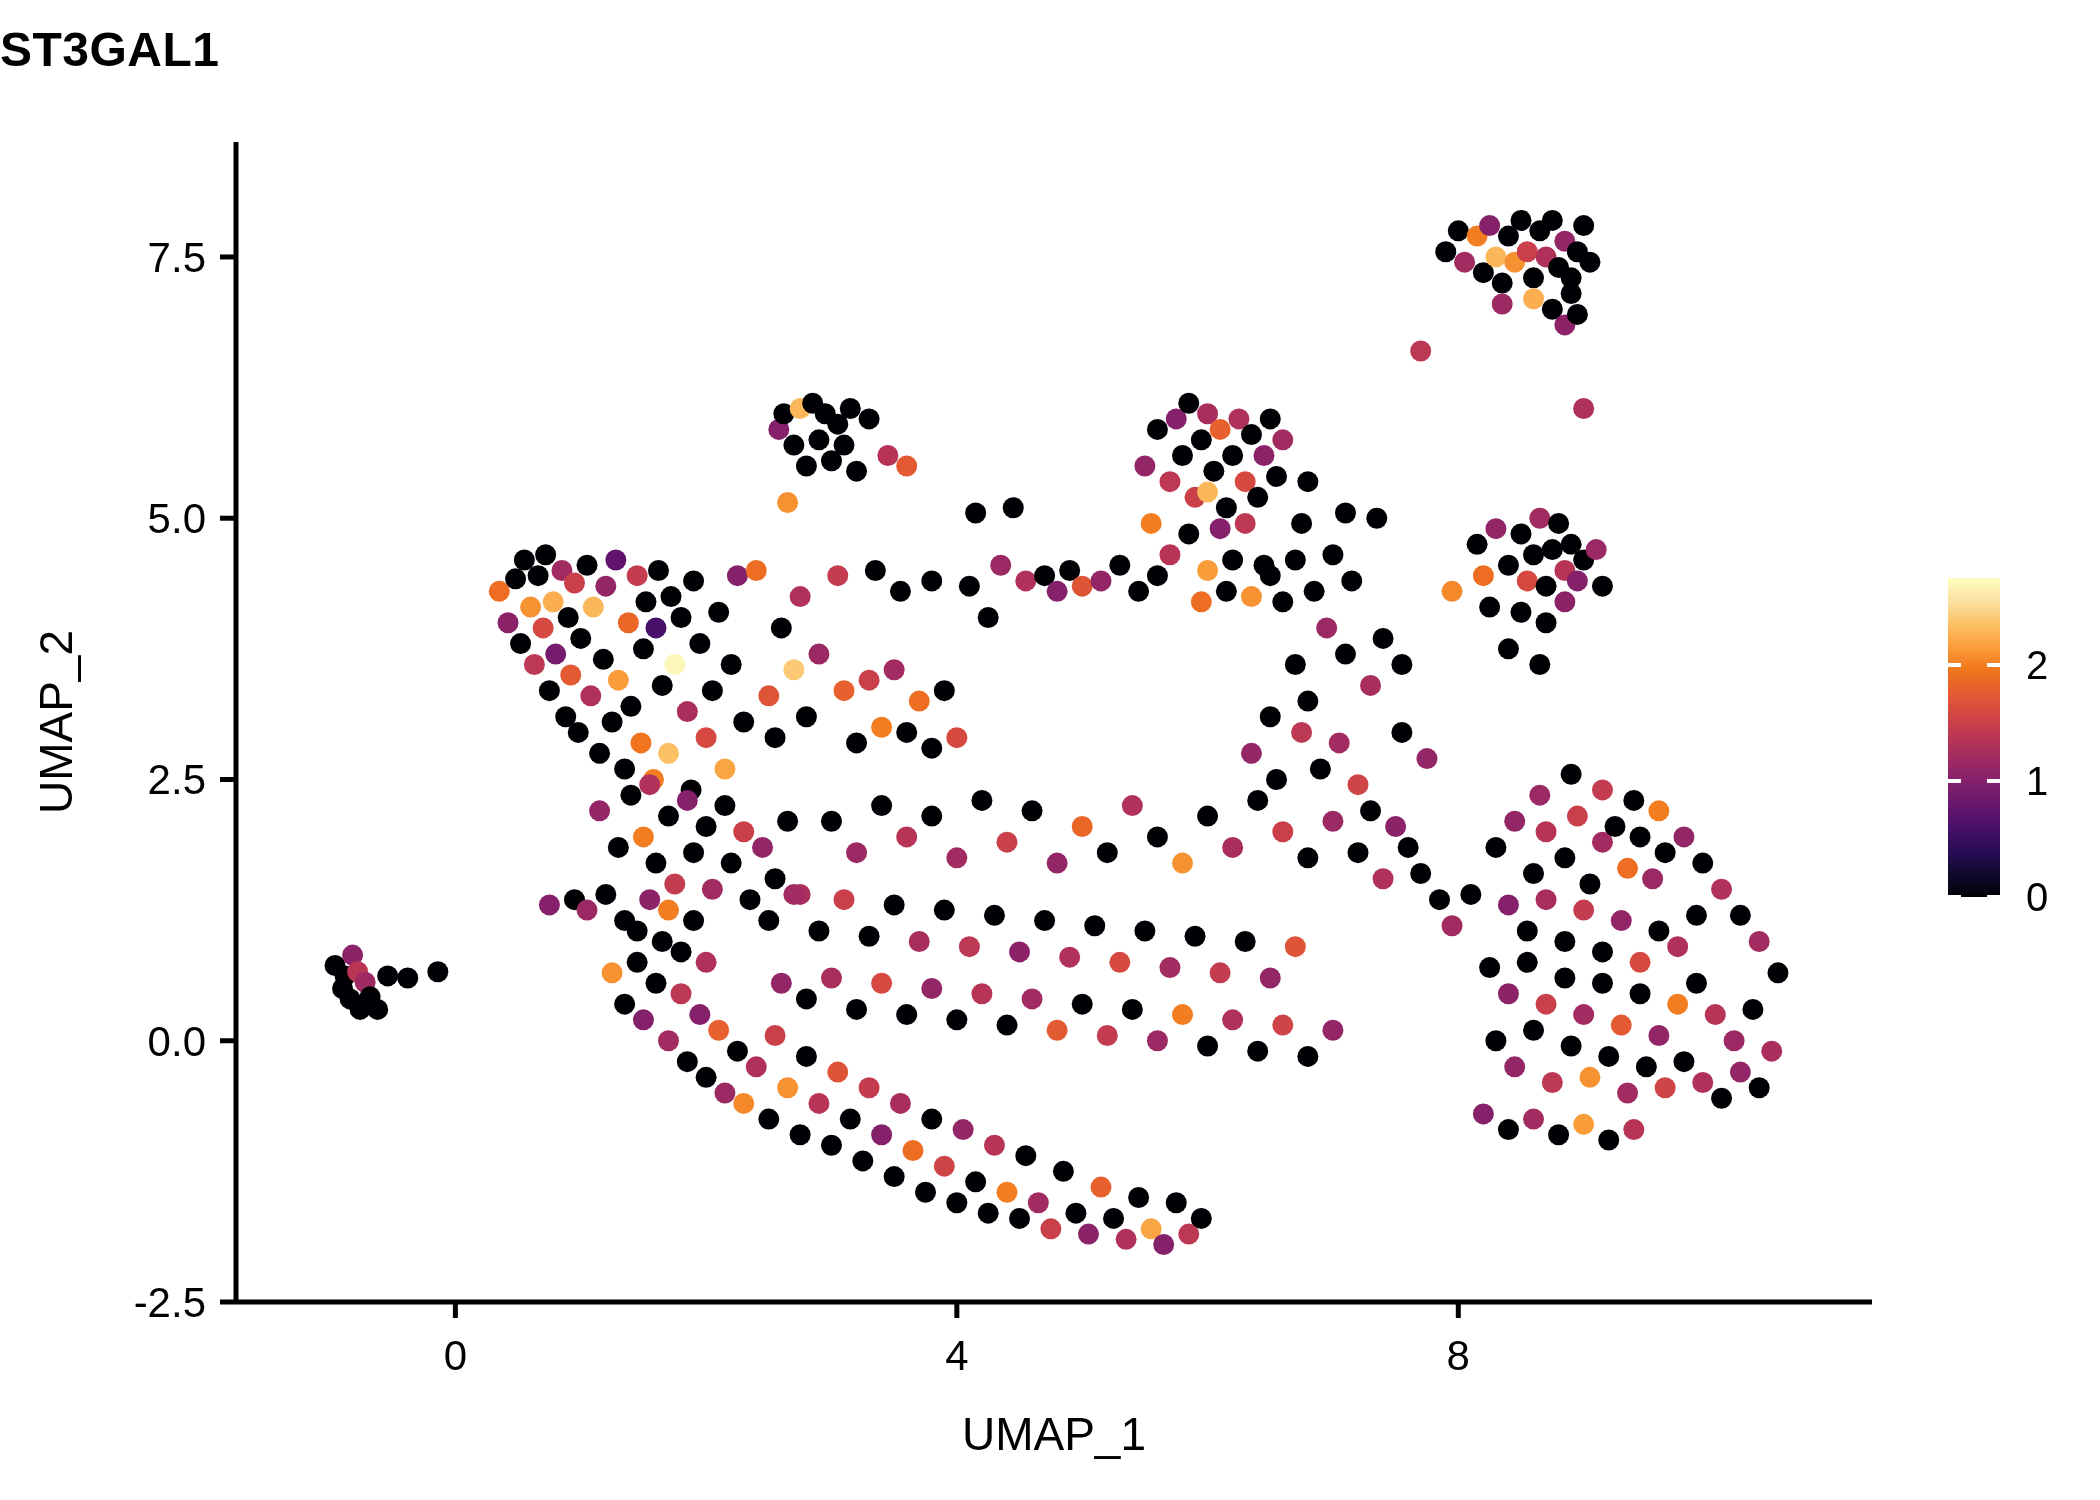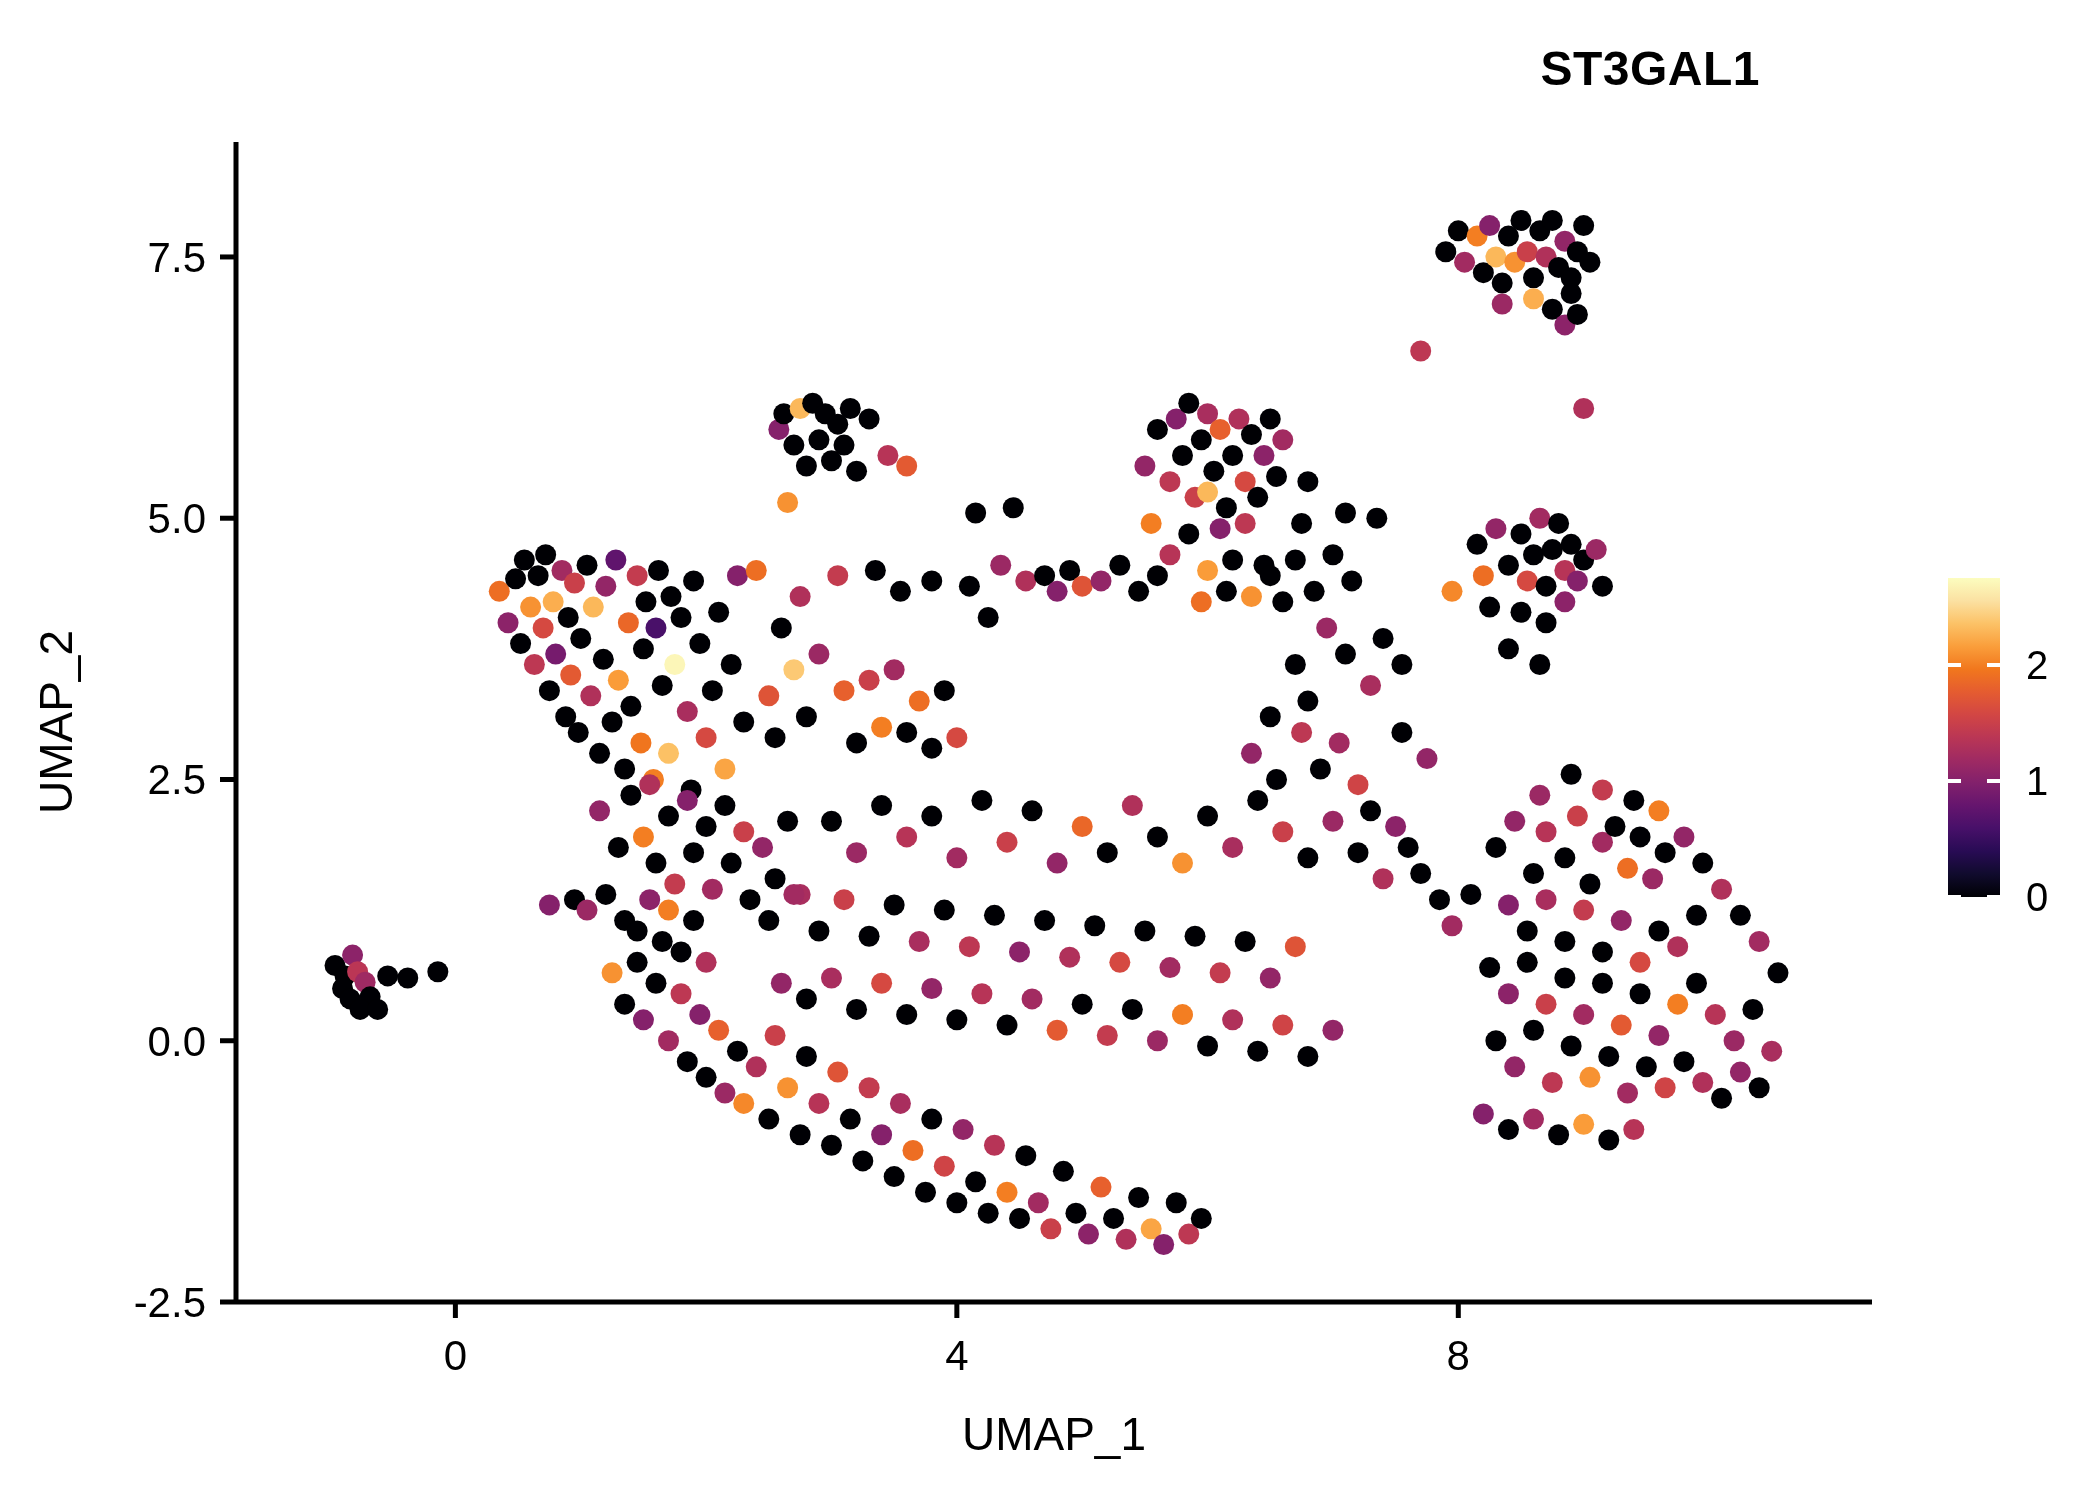--- a/index.html
+++ b/index.html
@@ -18,26 +18,25 @@
     position: relative;
     width: 2100px;
     height: 1500px;
     background: #ffffff;
   }
   #plot-title {
     position: absolute;
     left: 0;
     top: 22px;
     width: 1760px;
-    text-align: right;
+    text-align: left;
     font-size: 48px;
     font-weight: bold;
     letter-spacing: 0.5px;
     color: #000000;
-    margin-top: 19px;
   }
   #chart-svg {
     position: absolute;
     left: 0;
     top: 0;
   }
   .tick-label {
     font-family: "Liberation Sans", sans-serif;
     font-size: 42px;
     fill: #000000;

